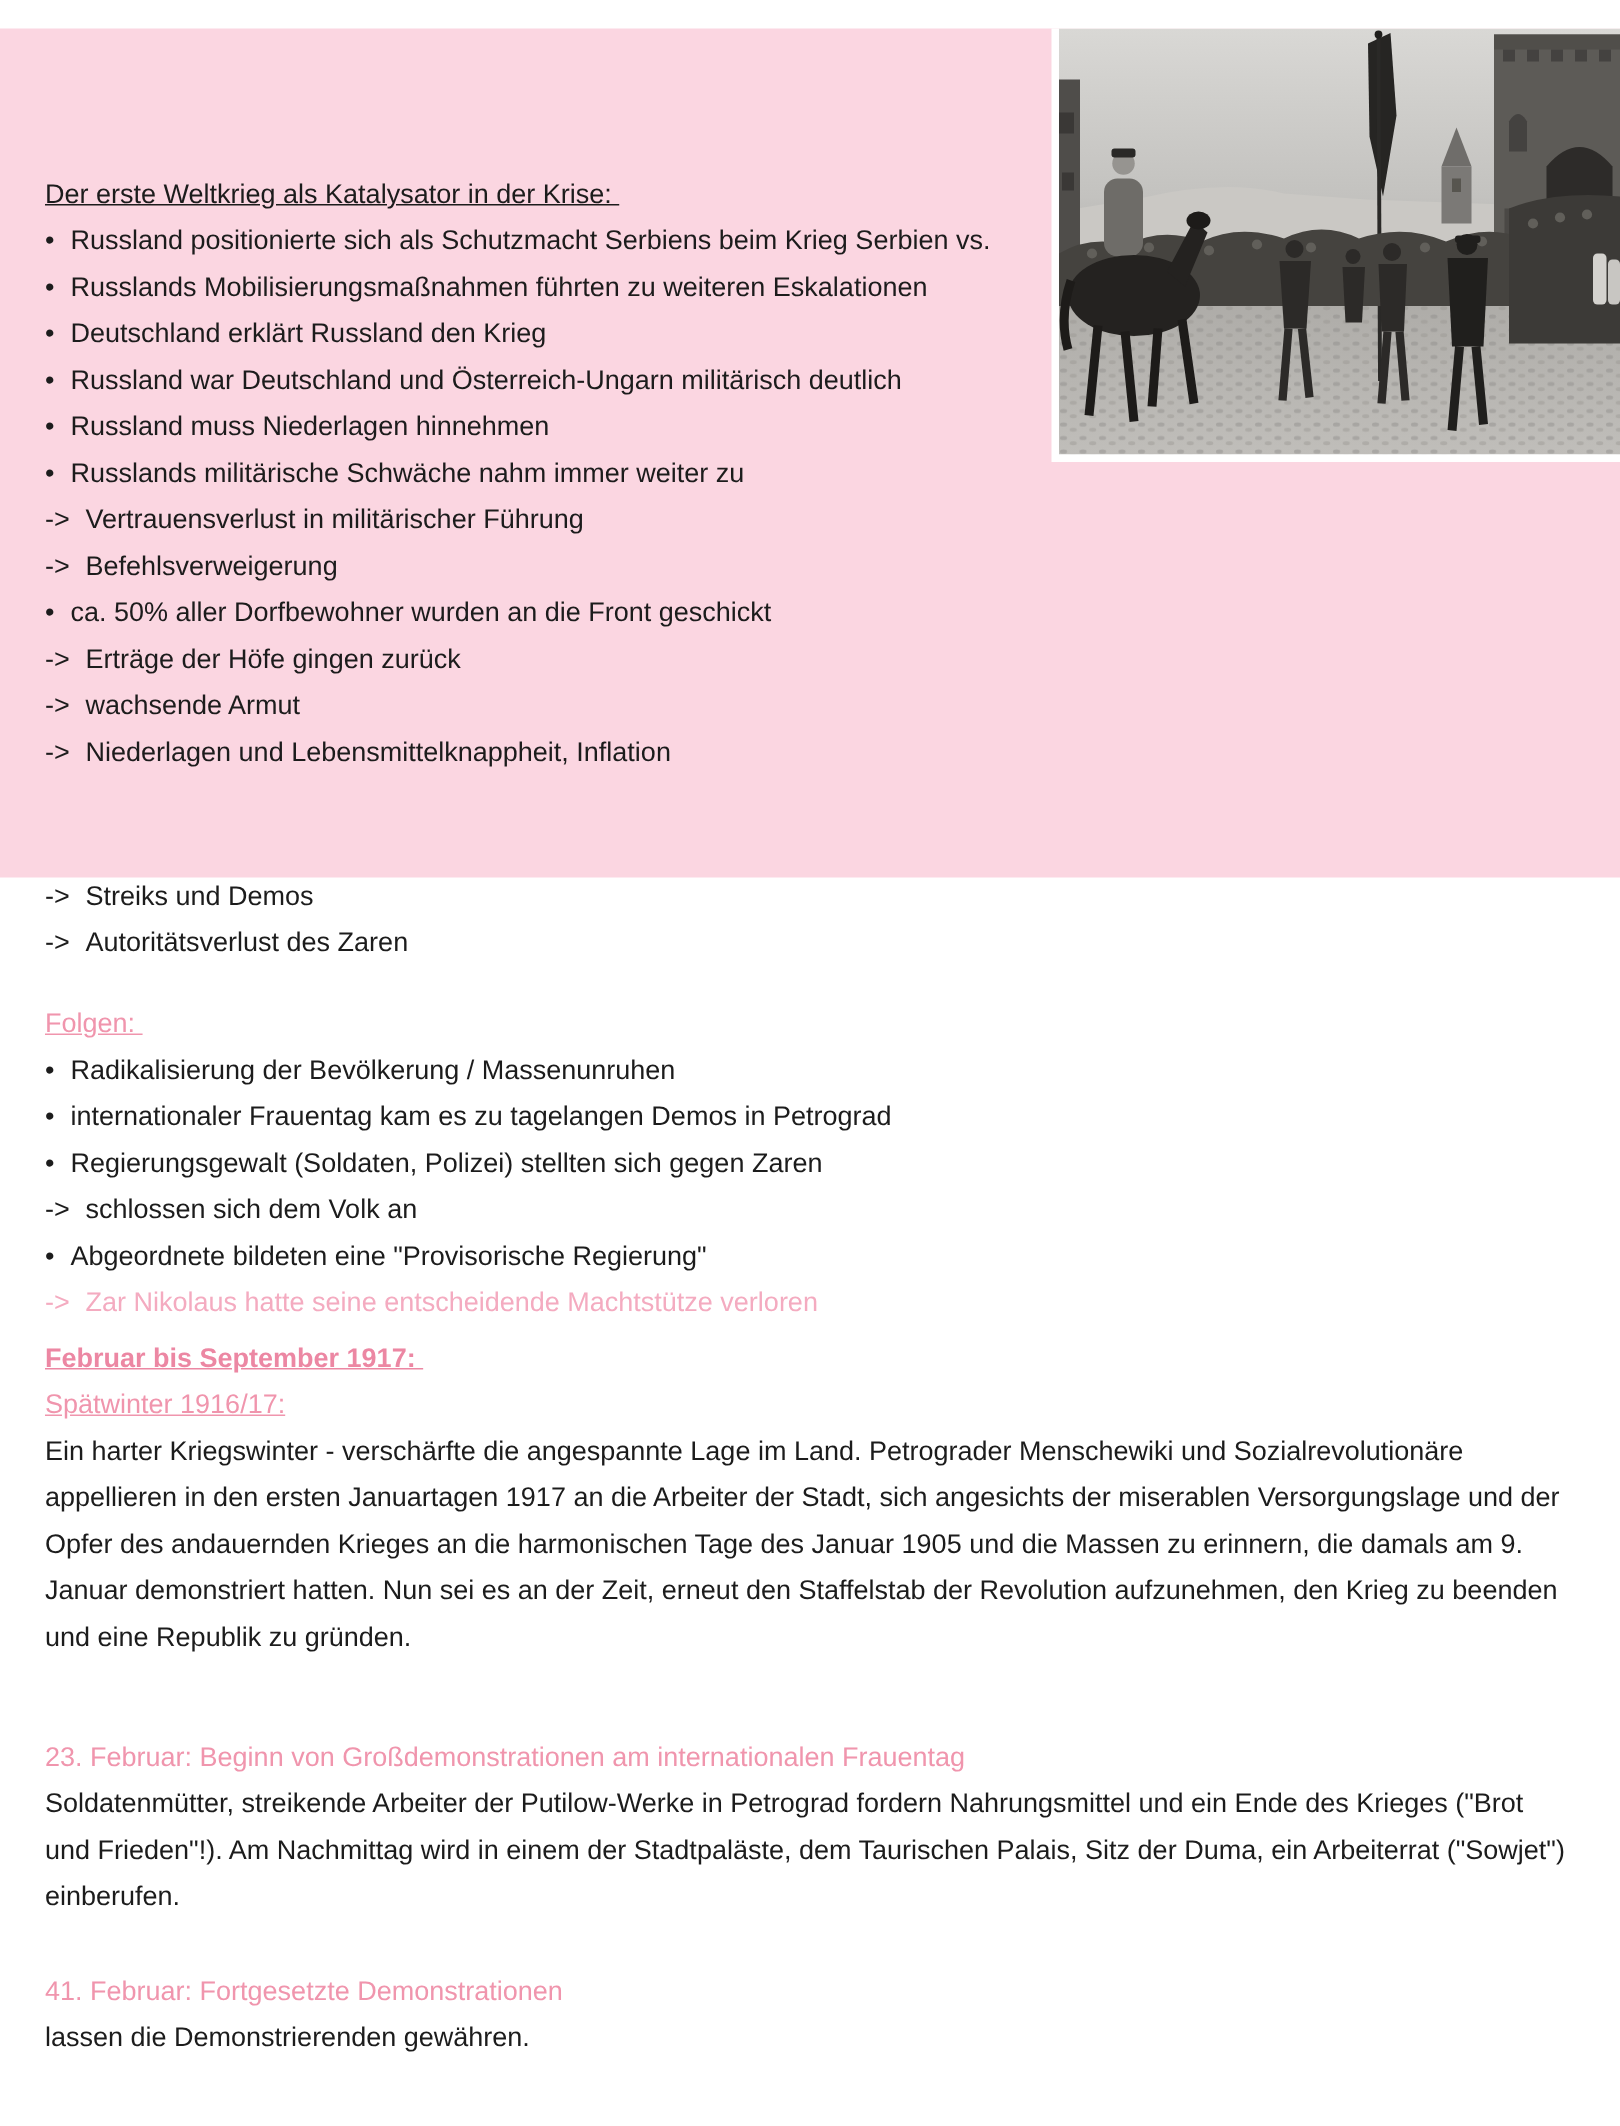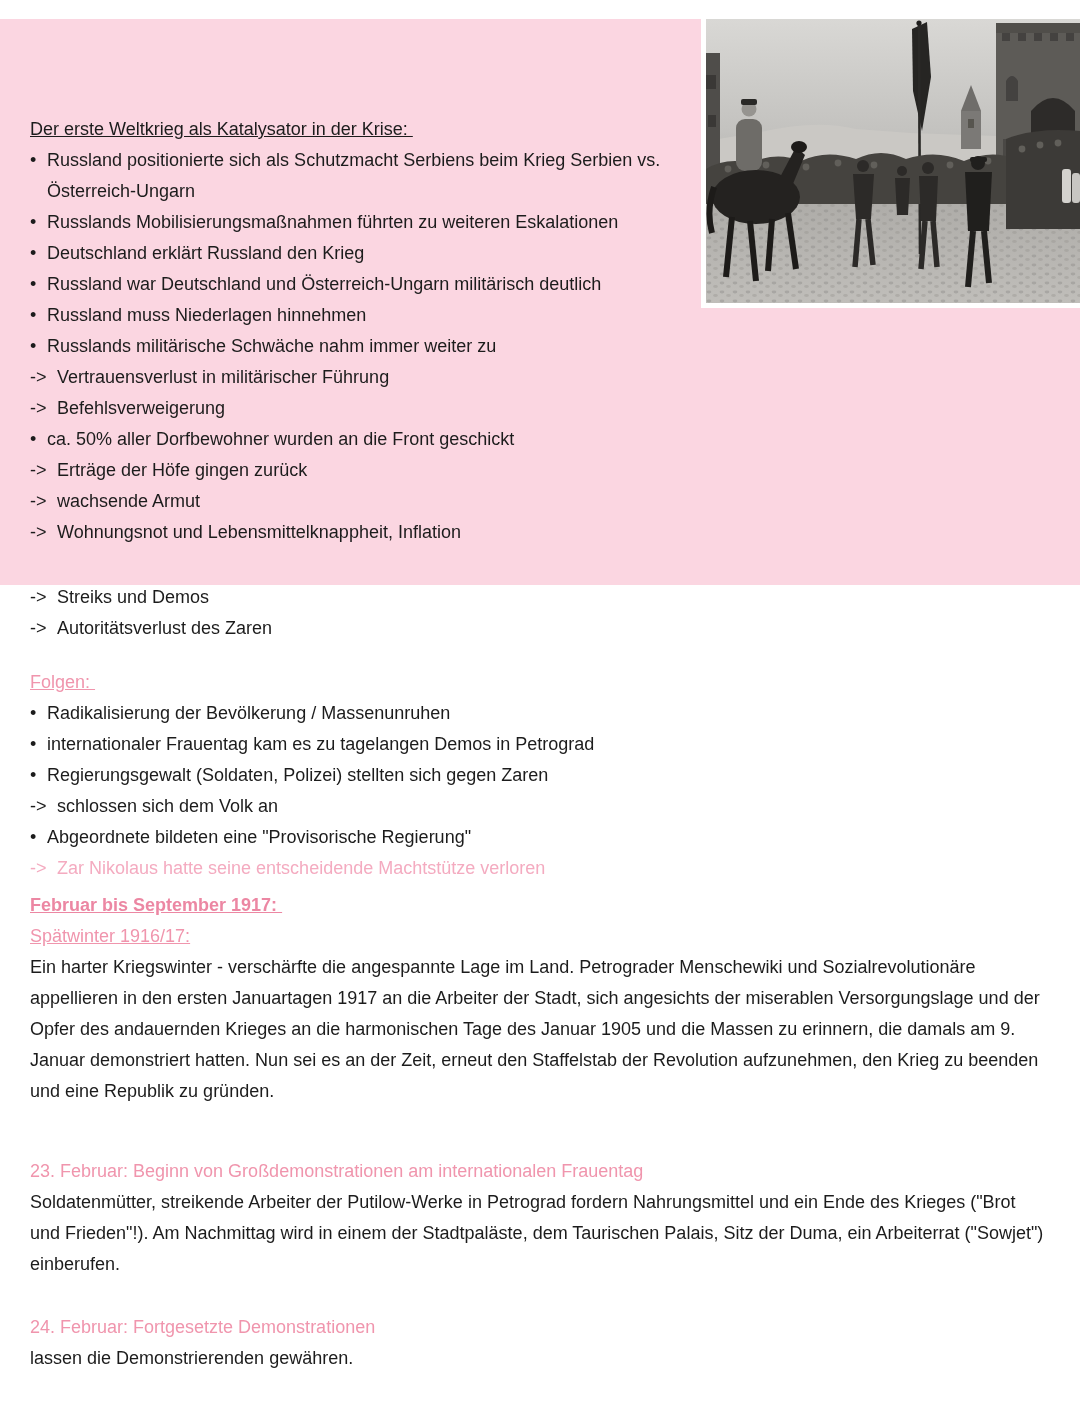--- a/index.html
+++ b/index.html
@@ -154,32 +154,31 @@
         <line x1="267" y1="212" x2="262" y2="268" stroke="#201f1d" stroke-width="6"></line>
         <line x1="278" y1="212" x2="283" y2="264" stroke="#201f1d" stroke-width="6"></line>
       </g>
     </svg>
   </div>
 
   <div class="sec" style="left:30px;top:86px;width:660px;margin-top:28px;">
     <div class="line h-black"><span>Der erste Weltkrieg als Katalysator in der Krise: </span></div>
     <div>
         <div class="line"><span class="marker">•</span><span class="txt">Russland positionierte sich als Schutzmacht Serbiens beim Krieg Serbien vs.</span></div>
-        <div class="line"><span class="marker"></span><span class="txt">Österreich-Ungarn</span></div>
         <div class="line"><span class="marker">•</span><span class="txt">Russlands Mobilisierungsmaßnahmen führten zu weiteren Eskalationen</span></div>
         <div class="line"><span class="marker">•</span><span class="txt">Deutschland erklärt Russland den Krieg</span></div>
         <div class="line"><span class="marker">•</span><span class="txt">Russland war Deutschland und Österreich-Ungarn militärisch deutlich</span></div>
         <div class="line"><span class="marker">•</span><span class="txt">Russland muss Niederlagen hinnehmen</span></div>
         <div class="line"><span class="marker">•</span><span class="txt">Russlands militärische Schwäche nahm immer weiter zu</span></div>
         <div class="line"><span class="marker arrow">-&gt;</span><span class="txt">Vertrauensverlust in militärischer Führung</span></div>
         <div class="line"><span class="marker arrow">-&gt;</span><span class="txt">Befehlsverweigerung</span></div>
         <div class="line"><span class="marker">•</span><span class="txt">ca. 50% aller Dorfbewohner wurden an die Front geschickt</span></div>
         <div class="line"><span class="marker arrow">-&gt;</span><span class="txt">Erträge der Höfe gingen zurück</span></div>
         <div class="line"><span class="marker arrow">-&gt;</span><span class="txt">wachsende Armut</span></div>
-        <div class="line"><span class="marker arrow">-&gt;</span><span class="txt">Wohnungsnot und Lebensmittelknappheit, Inflation</span></div>
+        <div class="line"><span class="marker arrow">-&gt;</span><span class="txt">Niederlagen und Lebensmittelknappheit, Inflation</span></div>
       </div>
   </div>
 
   <div class="sec" style="left:30px;top:582px;width:660px;">
     <div>
         <div class="line"><span class="marker arrow">-&gt;</span><span class="txt">Streiks und Demos</span></div>
         <div class="line"><span class="marker arrow">-&gt;</span><span class="txt">Autoritätsverlust des Zaren</span></div>
       </div>
   </div>
 
@@ -210,19 +209,19 @@
   <div class="sec" style="left:30px;top:1156px;width:1030px;">
     <div class="line h-pink"><span>23. Februar: Beginn von Großdemonstrationen am internationalen Frauentag</span></div>
     <div>
         <div class="line"><span class="txt">Soldatenmütter, streikende Arbeiter der Putilow-Werke in Petrograd fordern Nahrungsmittel und ein Ende des Krieges ("Brot</span></div>
         <div class="line"><span class="txt">und Frieden"!). Am Nachmittag wird in einem der Stadtpaläste, dem Taurischen Palais, Sitz der Duma, ein Arbeiterrat ("Sowjet")</span></div>
         <div class="line"><span class="txt">einberufen.</span></div>
       </div>
   </div>
 
   <div class="sec" style="left:30px;top:1312px;width:1030px;">
-    <div class="line h-pink"><span>24. Februar: Fortgesetzte Demonstrationen</span></div>
+    <div class="line h-pink"><span>41. Februar: Fortgesetzte Demonstrationen</span></div>
     <div>
         <div class="line"><span class="txt">lassen die Demonstrierenden gewähren.</span></div>
       </div>
   </div>
 
 </div>
 
 </body></html>

